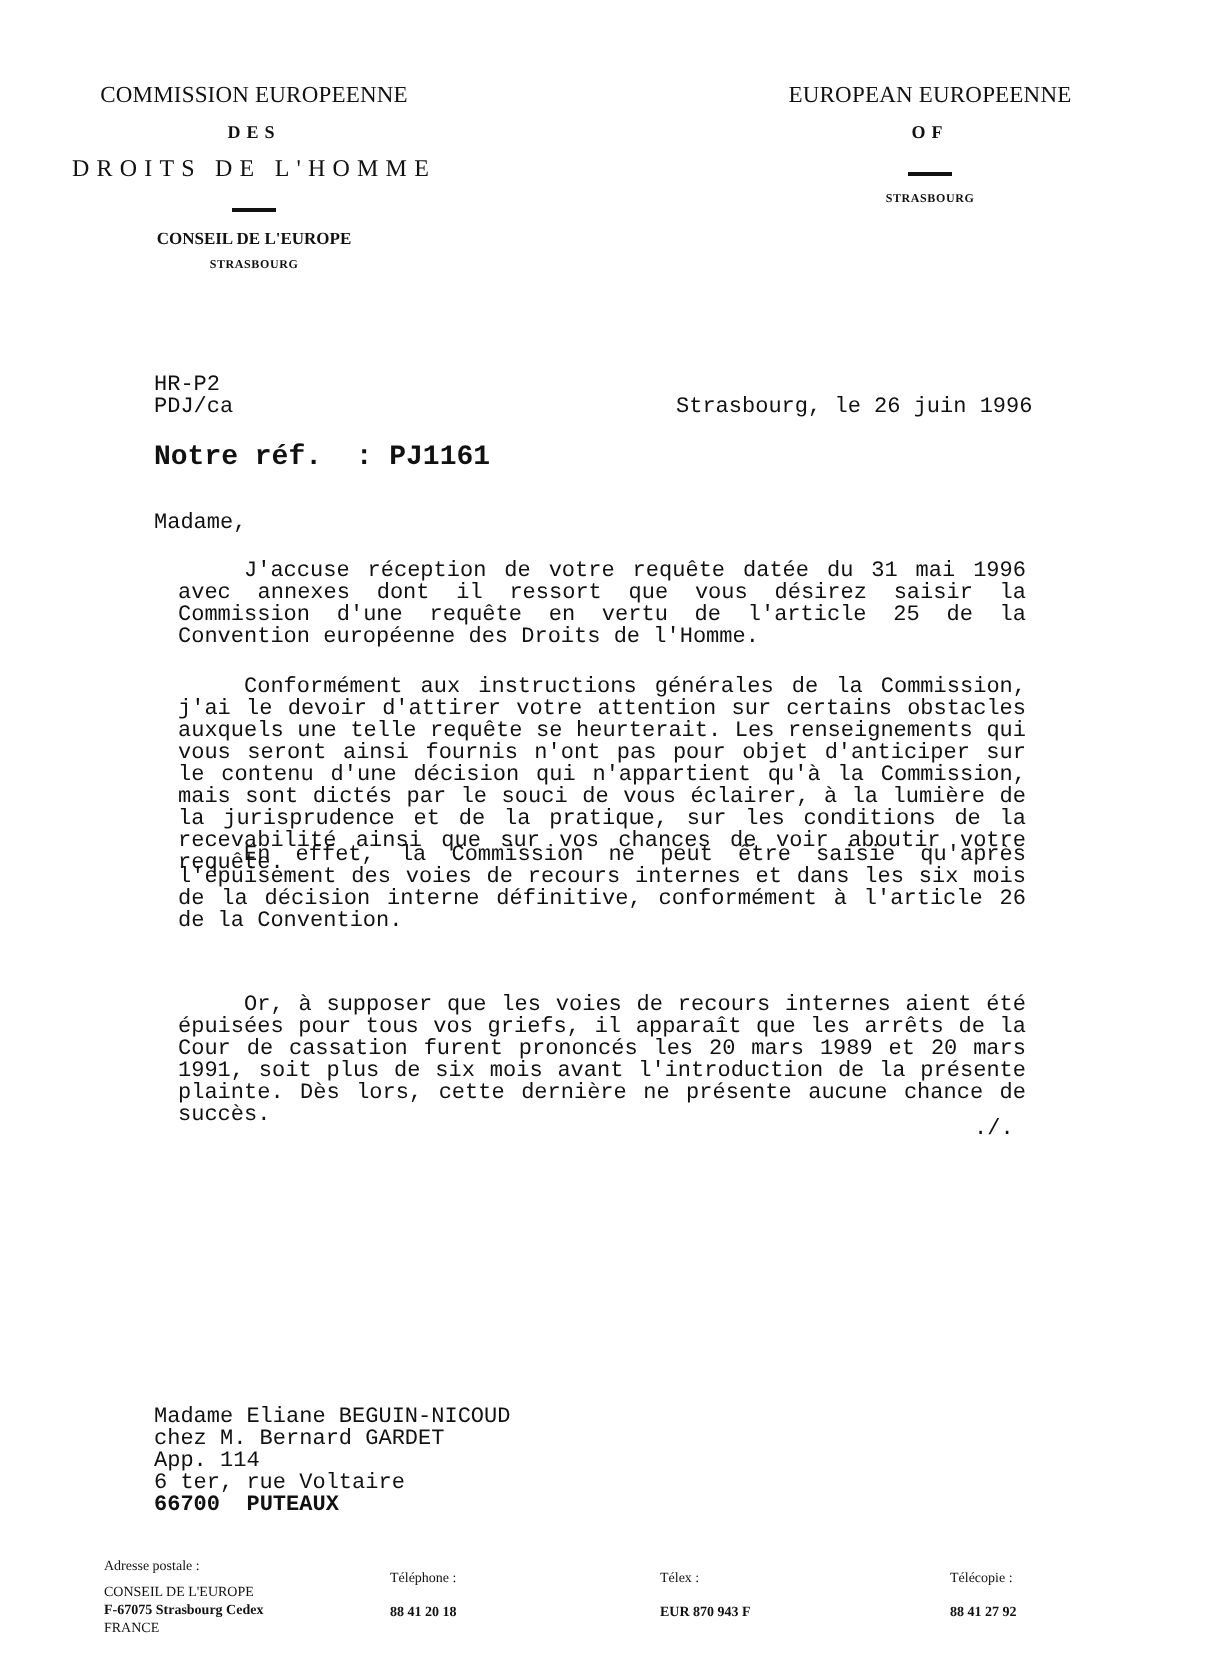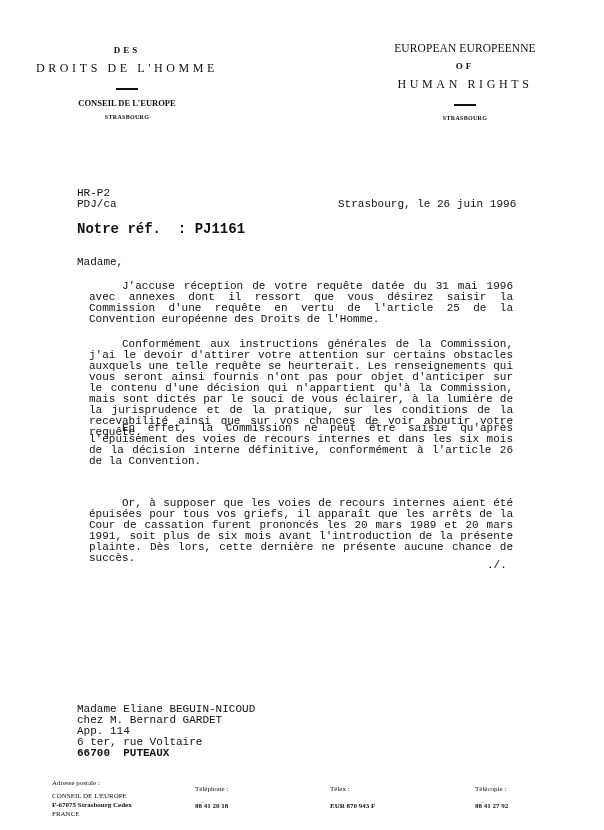--- a/index.html
+++ b/index.html
@@ -40,31 +40,31 @@
   .foot-val { font-size: 7px; line-height: 9px; font-weight: bold; }
   .foot-post { left: 52px; top: 779px; width: 120px; }
   .foot-tel { left: 195px; top: 785px; width: 60px; }
   .foot-telex { left: 330px; top: 785px; width: 80px; }
   .foot-fax { left: 475px; top: 785px; width: 60px; }
 </style>
 </head>
 <body>
 
 <div class="hdr hdr-left">
+  <div class="l1">COMMISSION EUROPEENNE</div>
   <div class="l2">DES</div>
   <div class="l3">DROITS DE L'HOMME</div>
   <div class="rule"></div>
   <div class="l4">CONSEIL DE L'EUROPE</div>
   <div class="l5">STRASBOURG</div>
 </div>
 
 <div class="hdr hdr-right">
   <div class="l1">EUROPEAN EUROPEENNE</div>
   <div class="l2">OF</div>
-  <div class="l3">HUMAN RIGHTS</div>
   <div class="rule"></div>
   <div class="l5">STRASBOURG</div>
 </div>
 
 <div class="meta">
   <div>HR-P2</div>
   <div>PDJ/ca</div>
 </div>
 <div class="date">Strasbourg, le 26 juin 1996</div>
 

